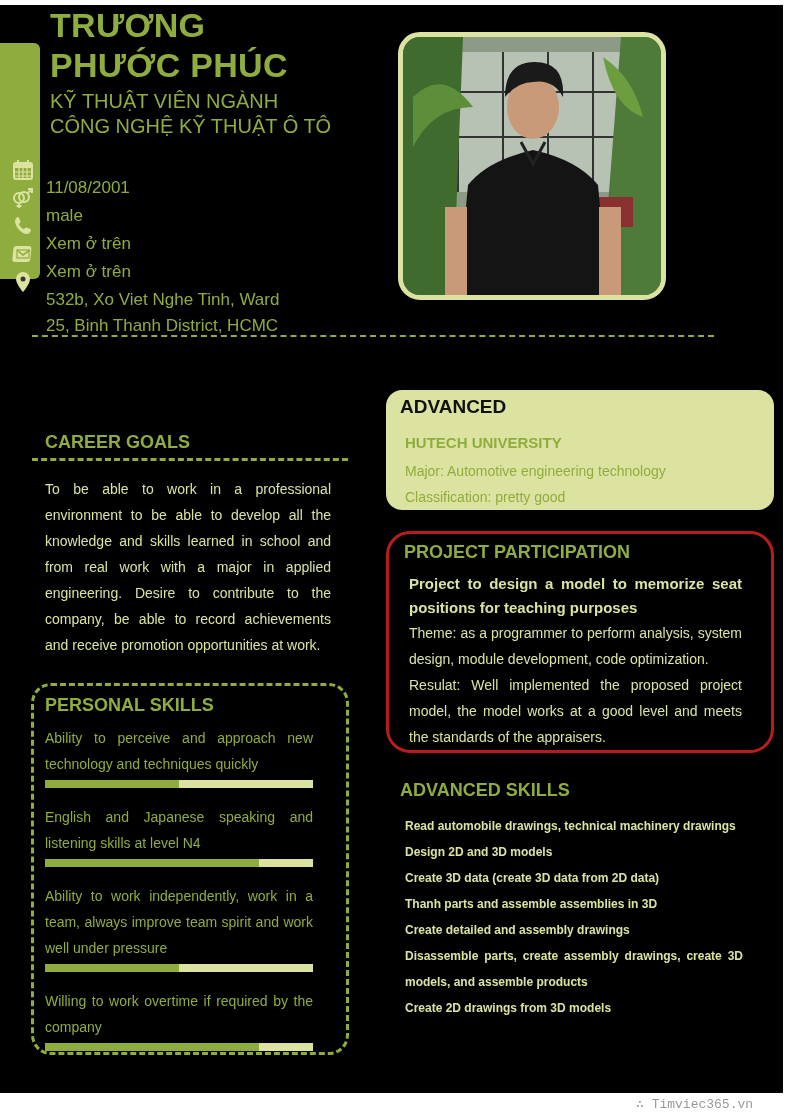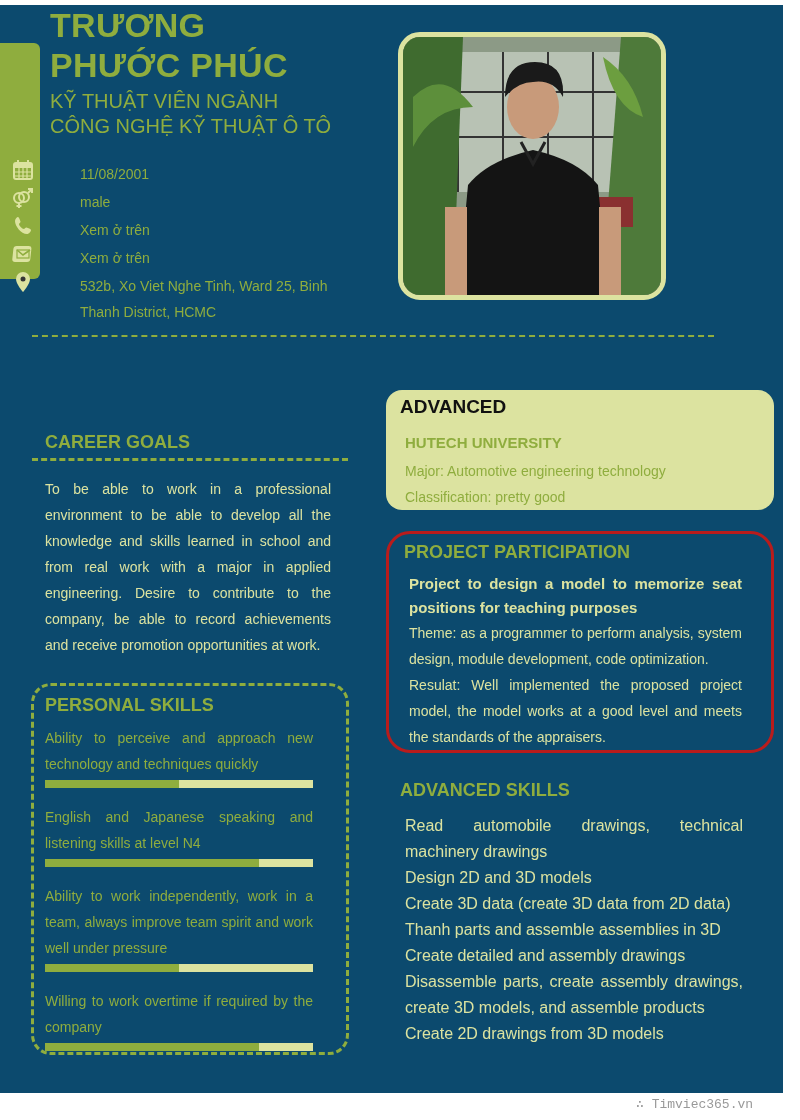--- a/index.html
+++ b/index.html
@@ -1,24 +1,24 @@
 <!DOCTYPE html>
 <html><head>
 <meta charset="utf-8">
 <style>
   html, body { margin:0; padding:0; background:#ffffff; }
   body { width:800px; height:1120px; position:relative; overflow:hidden; font-family:"Liberation Sans", sans-serif; }
-  .page { position:absolute; left:0; top:5px; width:783px; height:1088px; background:#0c4a6e; }
+  .page { position:absolute; left:0; top:5px; width:783px; height:1088px; background:#000000; }
   .accent-bar { position:absolute; left:0; top:38px; width:40px; height:236px; background:#8fad3e; border-radius:0 6px 6px 0; }
   .name { position:absolute; left:50px; top:0px; color:#8fad3e; font-weight:bold; font-size:34px; line-height:40px; margin:0; letter-spacing:0.3px; }
   .jobtitle { position:absolute; left:50px; top:84px; color:#8fad3e; font-size:20px; line-height:25px; }
   .info { position:absolute; left:0; top:151px; width:330px; }
   .info-row { position:relative; height:28px; }
   .info-row .ic { position:absolute; left:12px; top:3px; width:22px; height:22px; }
-  .info-row .txt { position:absolute; left:46px; top:5px; color:#8fad3e; font-size:14px; line-height:26px;margin-left:34px; }
+  .info-row .txt { position:absolute; left:46px; top:19px; color:#8fad3e; font-size:17px; line-height:26px; }
   .info-row.addr { height:56px; }
   .photo-frame { position:absolute; left:398px; top:27px; width:258px; height:258px; border:5px solid #dce3a0; border-radius:22px; overflow:hidden; background:#3e4a33; }
   .photo-frame svg { width:100%; height:100%; display:block; }
   .sep { position:absolute; left:32px; top:330px; width:682px; height:0; border-top:2px dashed #8fad3e; }
   .h-section { color:#8fad3e; font-weight:bold; font-size:18px; margin:0; }
   .career-title { position:absolute; left:45px; top:427px; }
   .career-line { position:absolute; left:32px; top:453px; width:316px; height:0; border-top:3px dashed #8fad3e; }
   .career-text { position:absolute; left:45px; top:471px; width:286px; color:#dce3a0; font-size:14px; line-height:26px; text-align:justify; margin:0; }
   .skills-box { position:absolute; left:31px; top:678px; width:312px; height:366px; border:3px dashed #8fad3e; border-radius:20px; }
   .skills-title { position:absolute; left:45px; top:690px; }
@@ -31,21 +31,21 @@
   .edu-title { position:absolute; left:14px; top:6px; color:#111; font-weight:bold; font-size:19px; margin:0; }
   .edu-school { position:absolute; left:19px; top:44px; color:#8fad3e; font-weight:bold; font-size:15px; margin:0; }
   .edu-line { position:absolute; left:19px; color:#8fad3e; font-size:14px; margin:0; }
   .proj { position:absolute; left:386px; top:526px; width:382px; height:216px; border:3px solid #b91c1c; border-radius:24px; }
   .proj-title { position:absolute; left:15px; top:8px; }
   .proj-body { position:absolute; left:20px; top:38px; width:333px; }
   .proj-name { margin:0; color:#dce3a0; font-weight:bold; font-size:15px; line-height:24px; text-align:justify; }
   .proj-p { margin:0; color:#dce3a0; font-size:14px; line-height:26px; text-align:justify; }
   .adv-title { position:absolute; left:400px; top:775px; }
   .adv-list { position:absolute; left:405px; top:808px; width:338px; margin:0; padding:0; list-style:none; }
-  .adv-list li { color:#dce3a0; font-size:16px; line-height:26px; text-align:justify; }
+  .adv-list li { color:#dce3a0; font-size:12px; line-height:26px; text-align:justify;font-weight:bold; }
   .watermark { position:absolute; left:636px; top:1096px; font-family:"Liberation Mono", monospace; font-size:13px; color:#999; }
 </style>
 </head>
 <body>
 
 <div class="page">
   <div class="accent-bar"></div>
 
   <h1 class="name">
     <span>TRƯƠNG</span><br>

